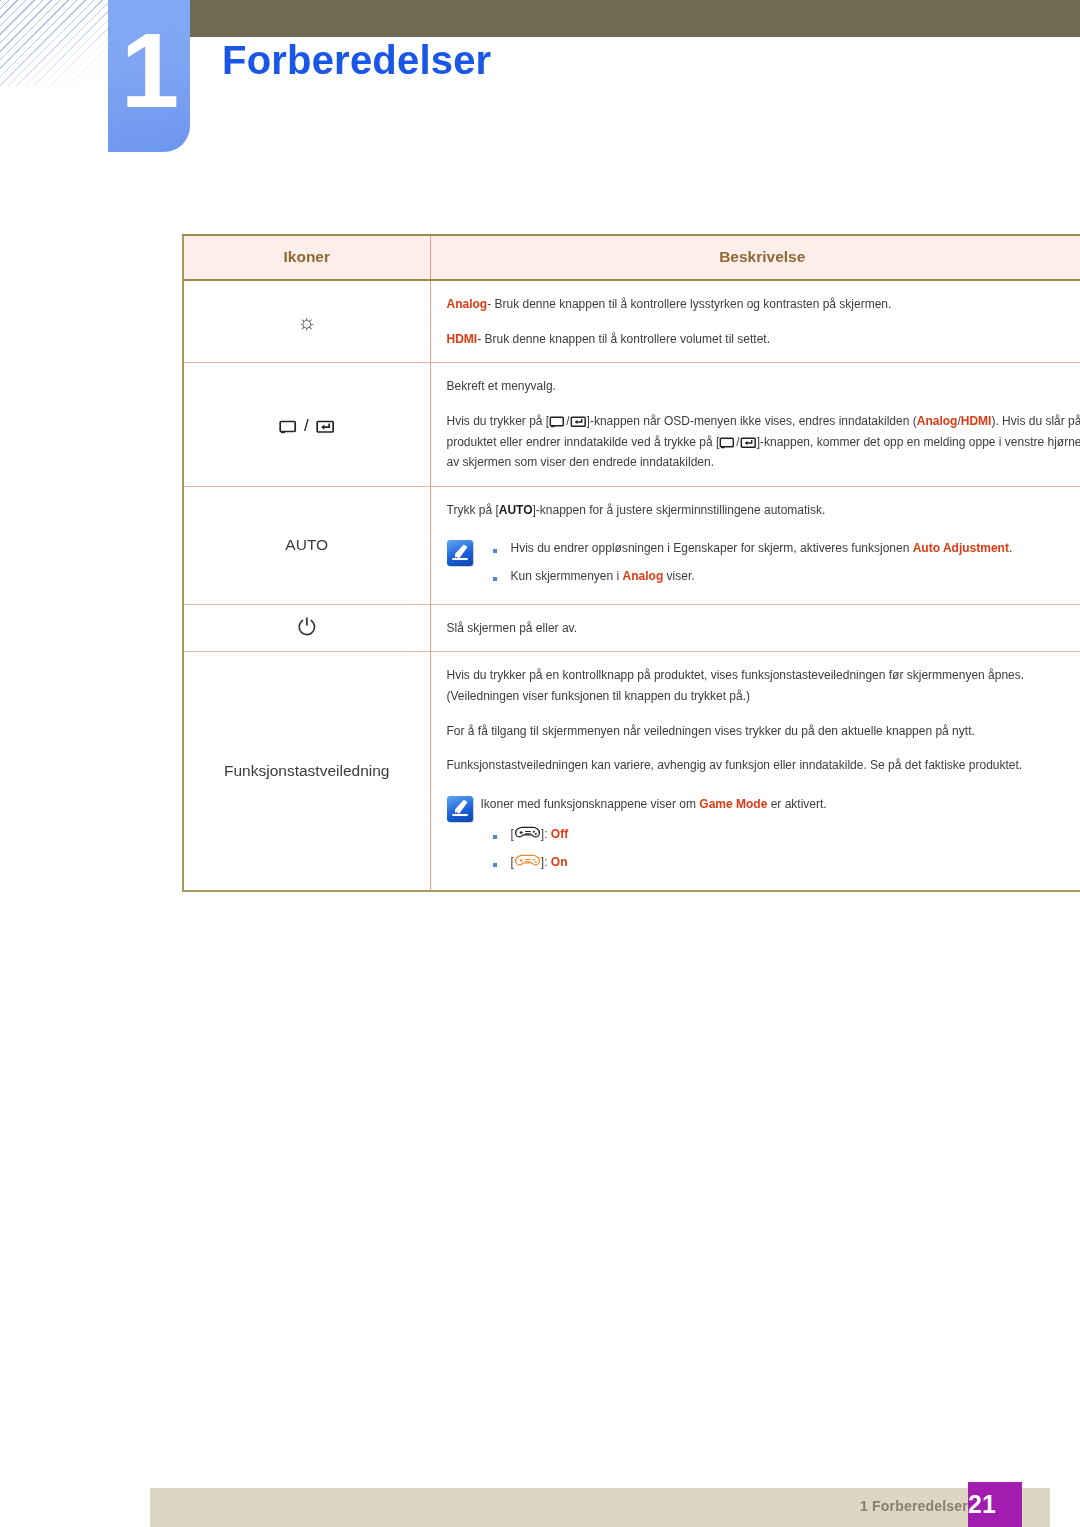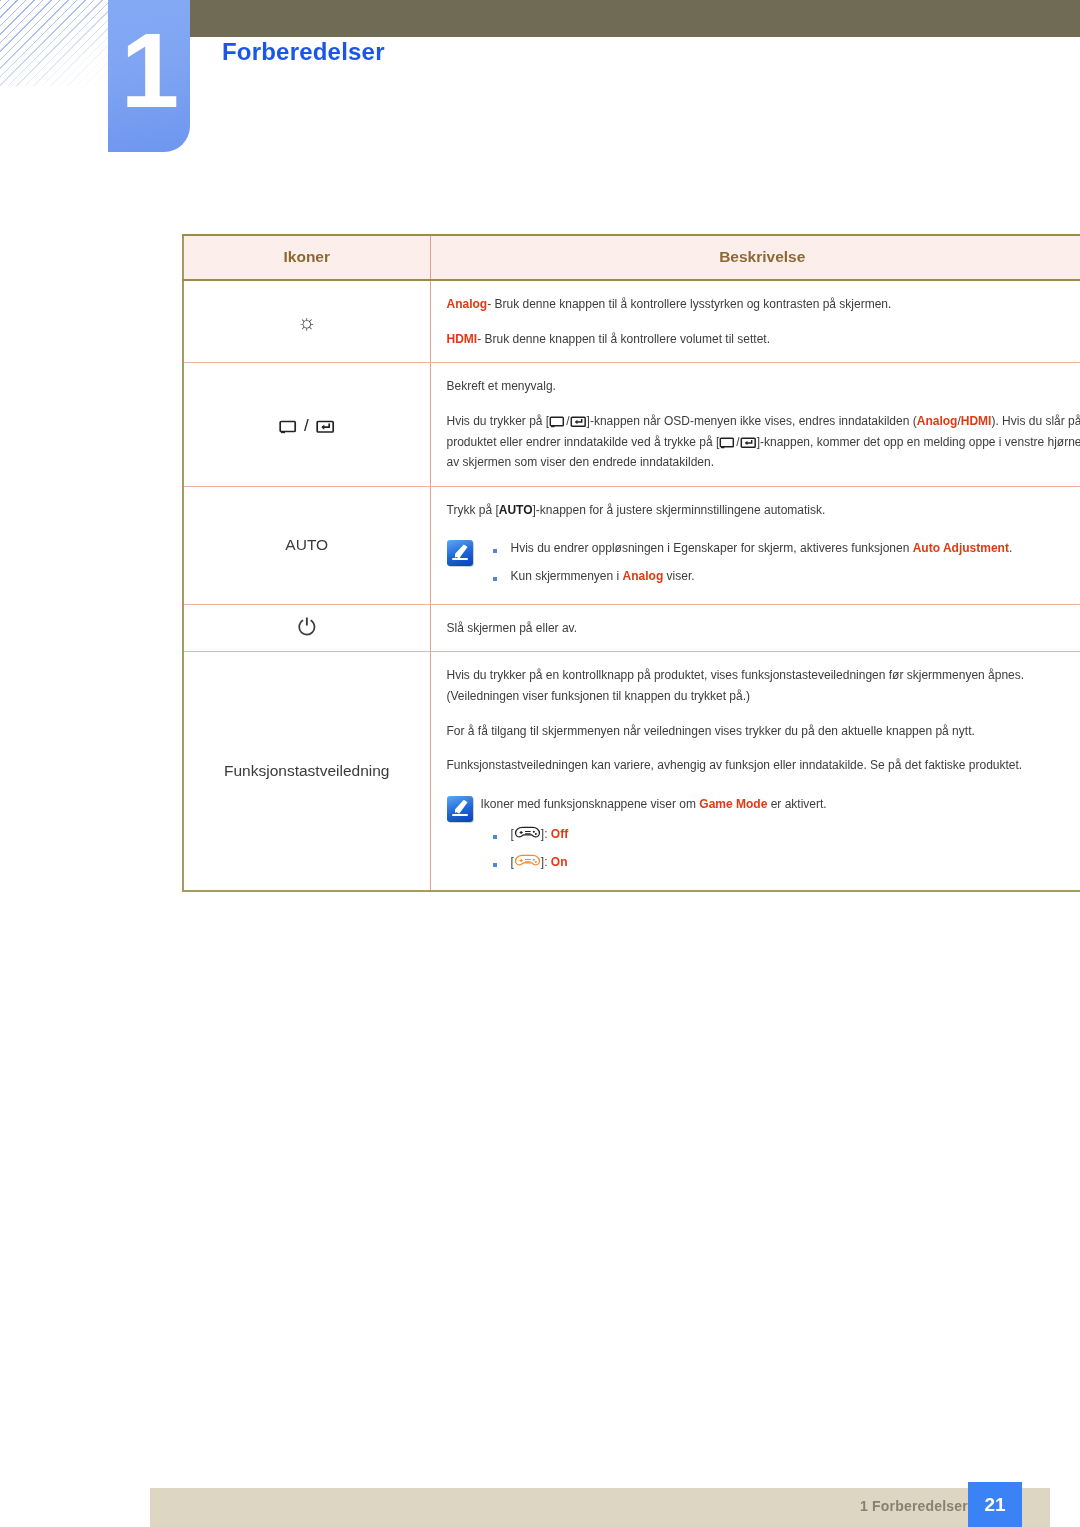--- a/index.html
+++ b/index.html
@@ -57,21 +57,21 @@
     line-height: 1;
     text-align: center;
     padding-top: 18px;
     box-sizing: border-box;
     letter-spacing: -2px;
   }
   .chapter-title {
     position: absolute;
     top: 38px;
     left: 222px;
-    font-size: 24px;
+    font-size: 40px;
     font-weight: bold;
     color: #1a57e8;
     letter-spacing: 0.2px;
   }
 
   
   .spec-table {
     position: absolute;
     top: 234px;
     left: 182px;
@@ -207,25 +207,24 @@
     font-weight: bold;
     color: #8a8070;
     letter-spacing: 0.2px;
   }
   .footer-page {
     position: absolute;
     left: 968px;
     top: 1482px;
     width: 54px;
     height: 45px;
-    background: #3b82f6;
+    background: #a21caf;
     color: #ffffff;
-    font-size: 19px;
-    font-weight: bold;
-    text-align: center;
+    font-size: 25px;
+    font-weight: bold;
     line-height: 45px;
   }
 </style>
 </head>
 <body>
 
 <div class="top-band">
   <div class="hatch"></div>
   <div class="olive-bar"></div>
 </div>

